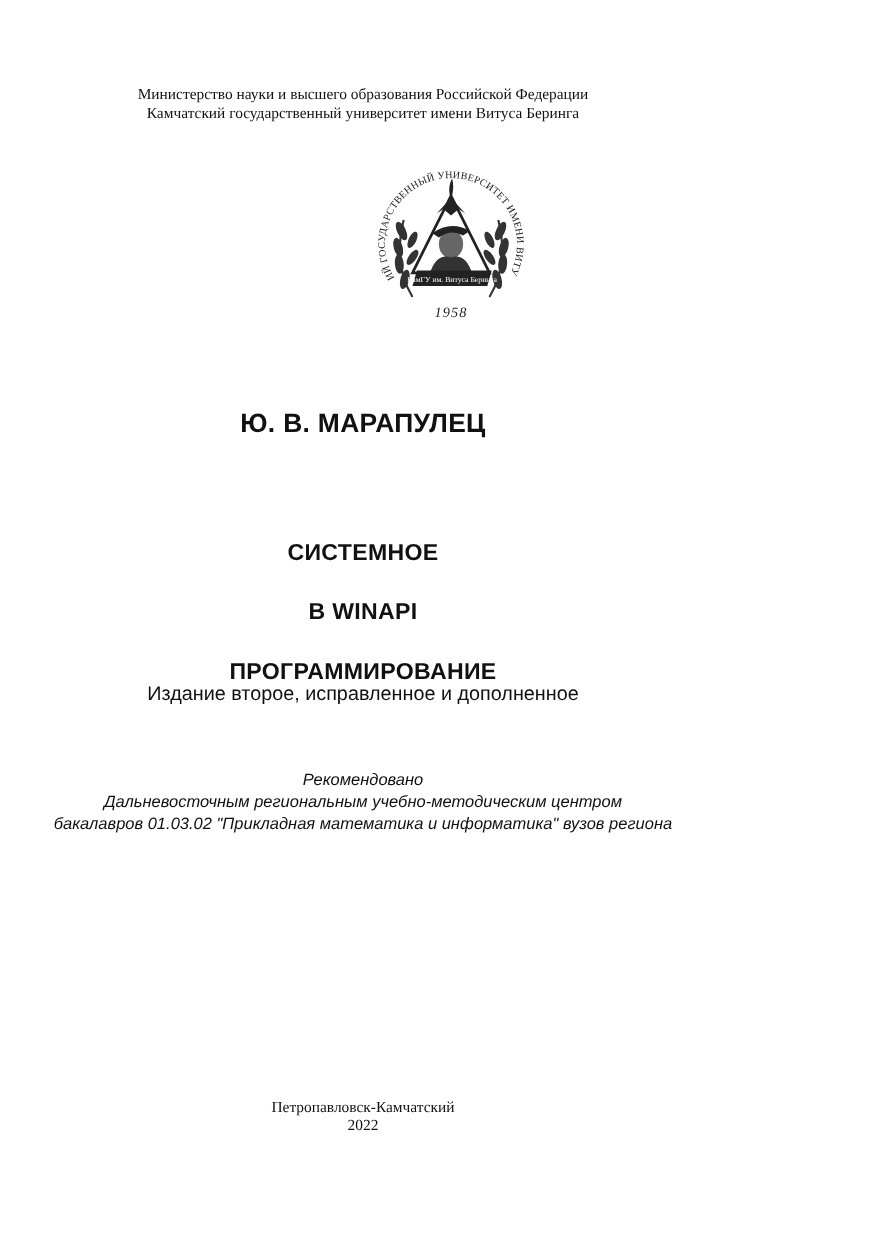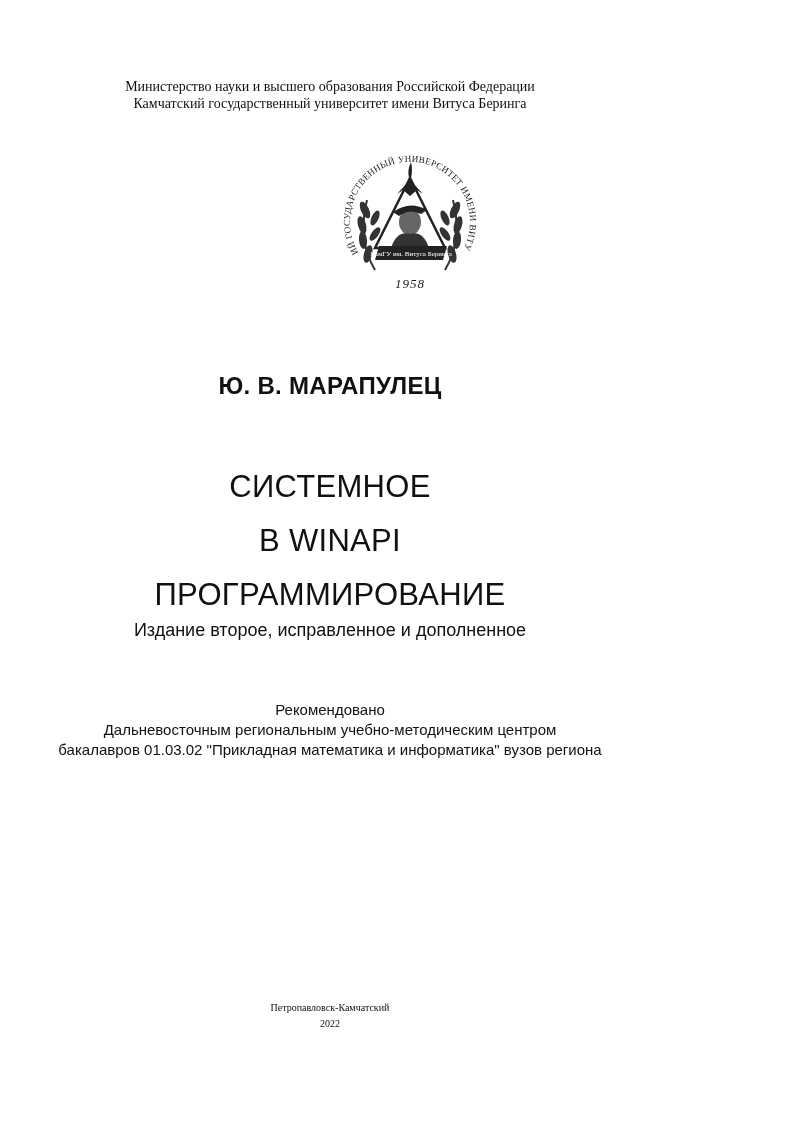--- a/index.html
+++ b/index.html
@@ -3,24 +3,24 @@
   <meta charset="utf-8">
   <style>
     html, body { margin: 0; padding: 0; background: #ffffff; }
     body { width: 800px; height: 1132px; position: relative; overflow: hidden; color: #111; }
     .serif { font-family: "Liberation Serif", "DejaVu Serif", serif; }
     .sans { font-family: "Liberation Sans", "DejaVu Sans", sans-serif; }
     .abs { position: absolute; left: 0; width: 660px; text-align: center; }
     .hdr { top: 78px; font-size: 14px; line-height: 17px; }
     .emblem { position: absolute; left: 335px; top: 130px; width: 150px; height: 170px; }
     .author { top: 372px; font-size: 24px; letter-spacing: 0.3px; font-weight: bold; }
-    .title { top: 460px; font-size: 31px; font-weight: normal; line-height: 54px; letter-spacing: 0.3px; }
+    .title { top: 476px; font-size: 21px; font-weight: bold; line-height: 54px; letter-spacing: 0.3px; }
     .edition { top: 620px; font-size: 18px; }
-    .rec { top: 700px; font-size: 15px; line-height: 20px; }
-    .footer { top: 1000px; font-size: 10px; line-height: 16px; }
+    .rec { top: 700px; font-size: 15px; font-style: italic; line-height: 20px; }
+    .footer { top: 1000px; font-size: 14px; line-height: 16px; }
   </style>
 </head>
 <body>
 
 <div class="abs hdr serif">
   <div>Министерство науки и высшего образования Российской Федерации</div>
   <div>Камчатский государственный университет имени Витуса Беринга</div>
 </div>
 
 <div class="emblem">

